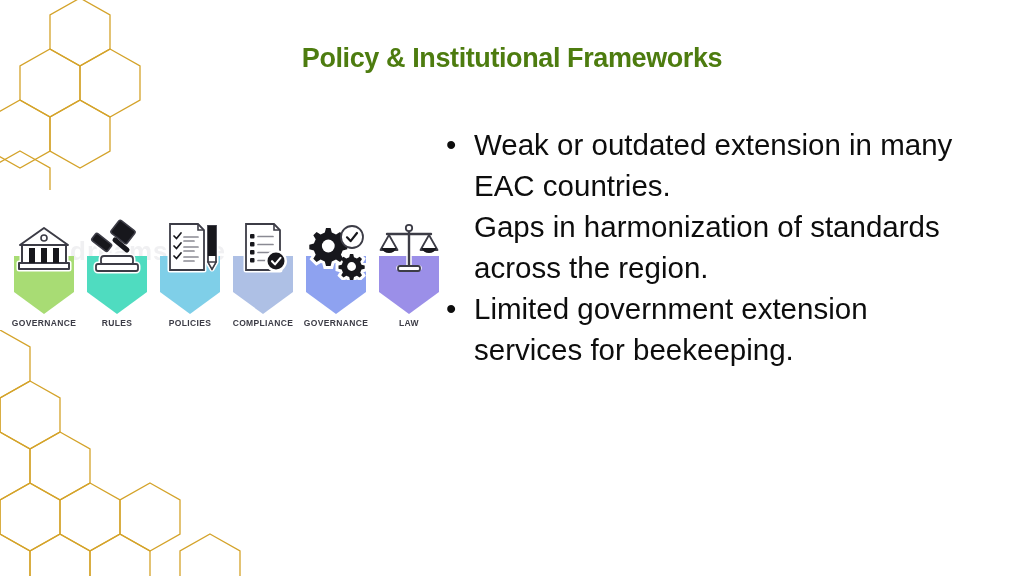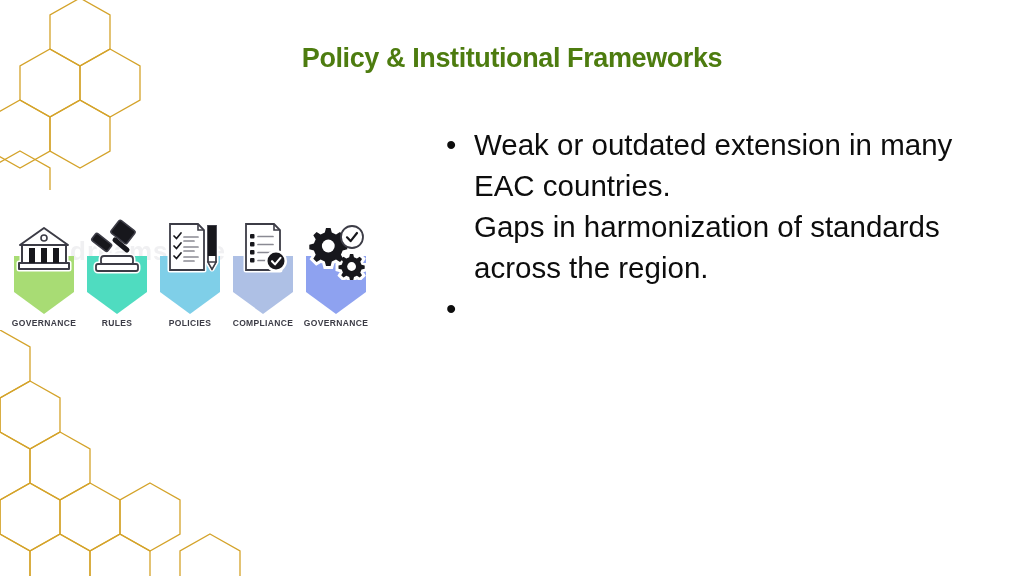--- a/index.html
+++ b/index.html
@@ -283,30 +283,54 @@
           <circle cx="24.3" cy="28" r="6.4" fill="#ffffff"></circle>
           <circle cx="48" cy="19" r="11" fill="#ffffff" stroke="#3c3c46" stroke-width="1.8"></circle>
           <path d="M43 19.3 l3.6 3.8 l6.4 -8.1" fill="none" stroke="#17171c" stroke-width="2.2" stroke-linecap="round" stroke-linejoin="round"></path>
           <path d="M46 36 l3.2 0 l0.8 3.2 l2.9 1.2 l2.8 -1.7 l2.3 2.3 l-1.7 2.8 l1.2 2.9 l3.2 0.8 l0 3.2 l-3.2 0.8 l-1.2 2.9 l1.7 2.8 l-2.3 2.3 l-2.8 -1.7 l-2.9 1.2 l-0.8 3.2 l-3.2 0 l-0.8 -3.2 l-2.9 -1.2 l-2.8 1.7 l-2.3 -2.3 l1.7 -2.8 l-1.2 -2.9 l-3.2 -0.8 l0 -3.2 l3.2 -0.8 l1.2 -2.9 l-1.7 -2.8 l2.3 -2.3 l2.8 1.7 l2.9 -1.2 z" fill="#17171c"></path>
           <circle cx="47.6" cy="48.5" r="4.4" fill="#ffffff"></circle>
         </svg>
       </div>
       <div class="info-label">GOVERNANCE</div>
     </div>
 
+    <div class="info-item" style="left:365px;">
+      <div class="shield" style="background:#9b8fe8;"></div>
+      <div class="info-icon">
+        <svg viewBox="0 0 64 62" width="64" height="62">
+          <g stroke="#ffffff" stroke-width="5.5" fill="none" stroke-linecap="round" stroke-linejoin="round">
+            <path d="M32 9 v42"></path>
+            <path d="M10 16 h44"></path>
+            <path d="M22 50 h20"></path>
+            <path d="M12 16 L4 33 h16 z"></path>
+            <path d="M52 16 L44 33 h16 z"></path>
+          </g>
+          <path d="M32 9 v42" stroke="#3c3c46" stroke-width="2.4" stroke-linecap="round"></path>
+          <path d="M10 16 h44" stroke="#3c3c46" stroke-width="2.4" stroke-linecap="round"></path>
+          <rect x="21" y="48" width="22" height="5" rx="2" fill="#ffffff" stroke="#3c3c46" stroke-width="1.8"></rect>
+          <circle cx="32" cy="10" r="3.2" fill="#ffffff" stroke="#3c3c46" stroke-width="1.8"></circle>
+          <path d="M12 17 L3.5 32 h17 z" fill="none" stroke="#3c3c46" stroke-width="1.8" stroke-linejoin="round"></path>
+          <path d="M4.4 30 h15.2 a8.3 8.3 0 0 1 -15.2 0 z" fill="#17171c"></path>
+          <path d="M52 17 L43.5 32 h17 z" fill="none" stroke="#3c3c46" stroke-width="1.8" stroke-linejoin="round"></path>
+          <path d="M44.4 30 h15.2 a8.3 8.3 0 0 1 -15.2 0 z" fill="#17171c"></path>
+        </svg>
+      </div>
+      <div class="info-label">LAW</div>
+    </div>
 
   </div>
 
   <div id="body-column">
     <div class="body-line">
       <span class="bullet-dot">•</span>
       <span>Weak or outdated extension in many EAC countries.</span>
     </div>
     <div class="body-line no-bullet">
       
       <span>Gaps in harmonization of standards across the region.</span>
     </div>
     <div class="body-line">
       <span class="bullet-dot">•</span>
+      <span>Limited government extension services for beekeeping.</span>
     </div>
   </div>
 
 </div>
 
 </body></html>

